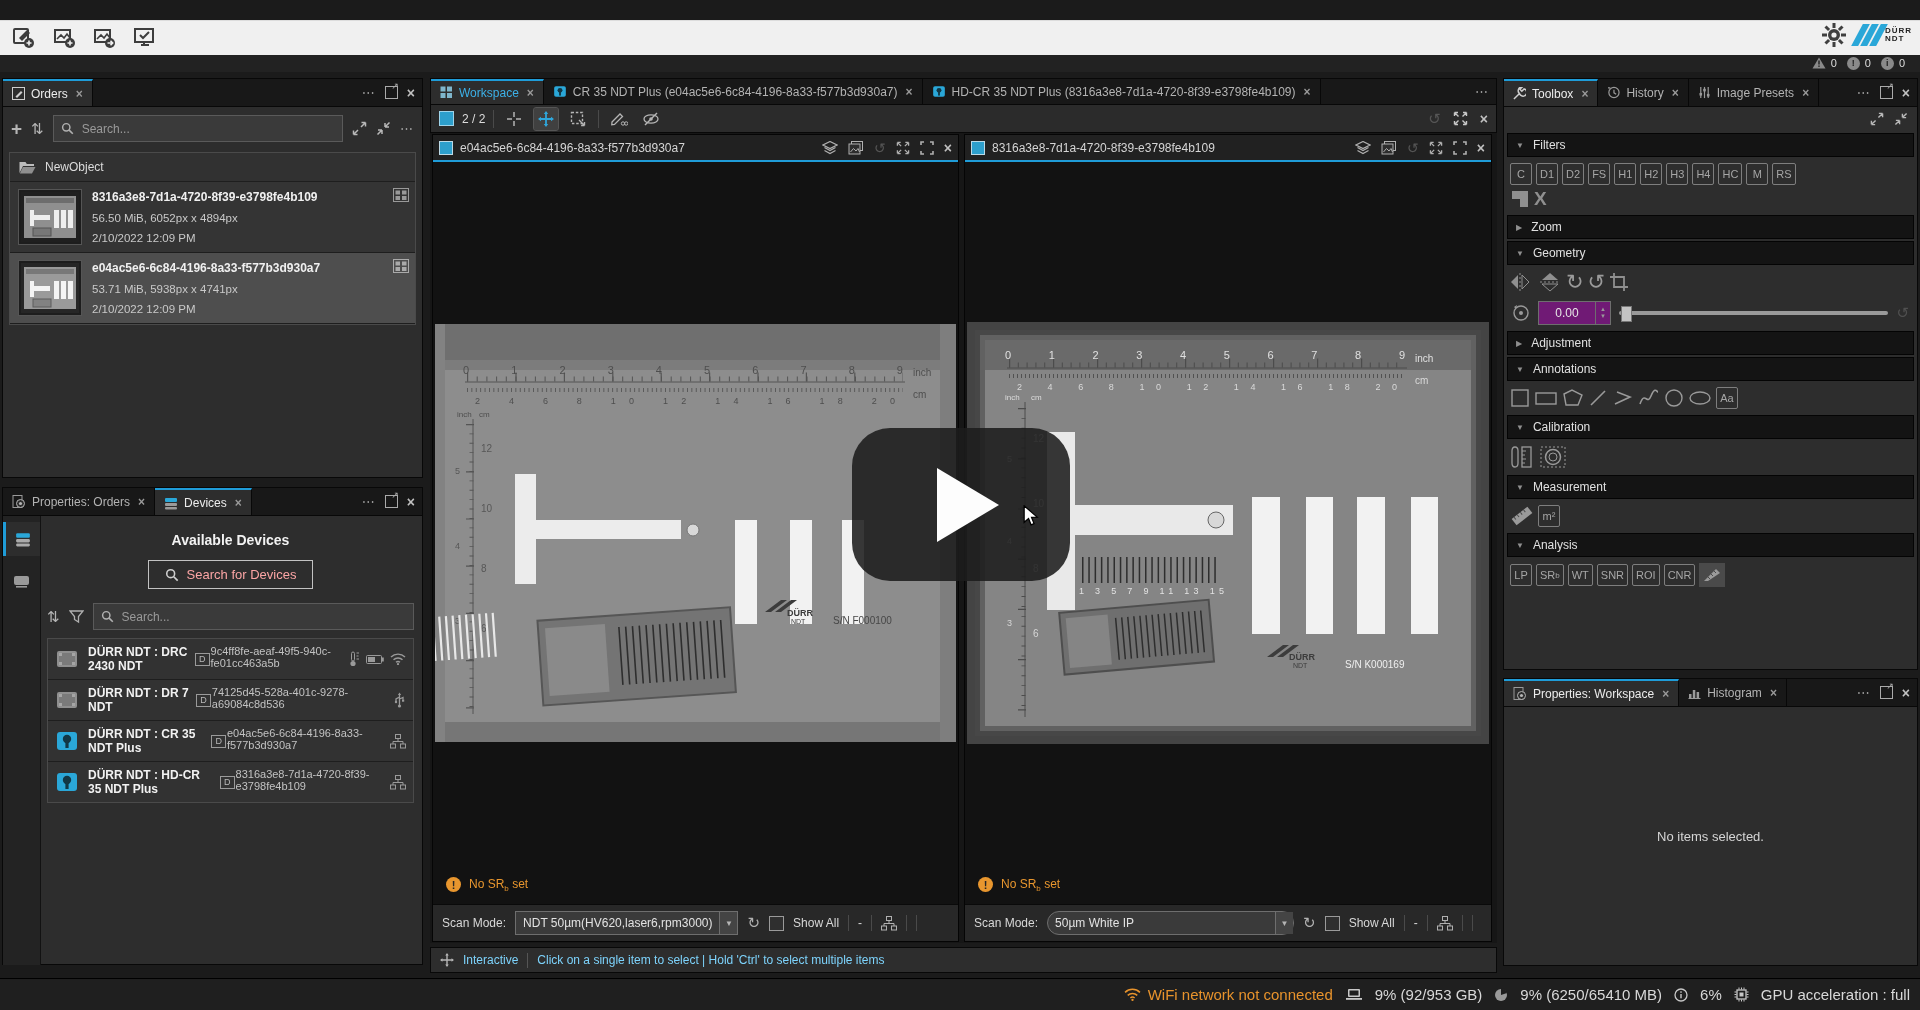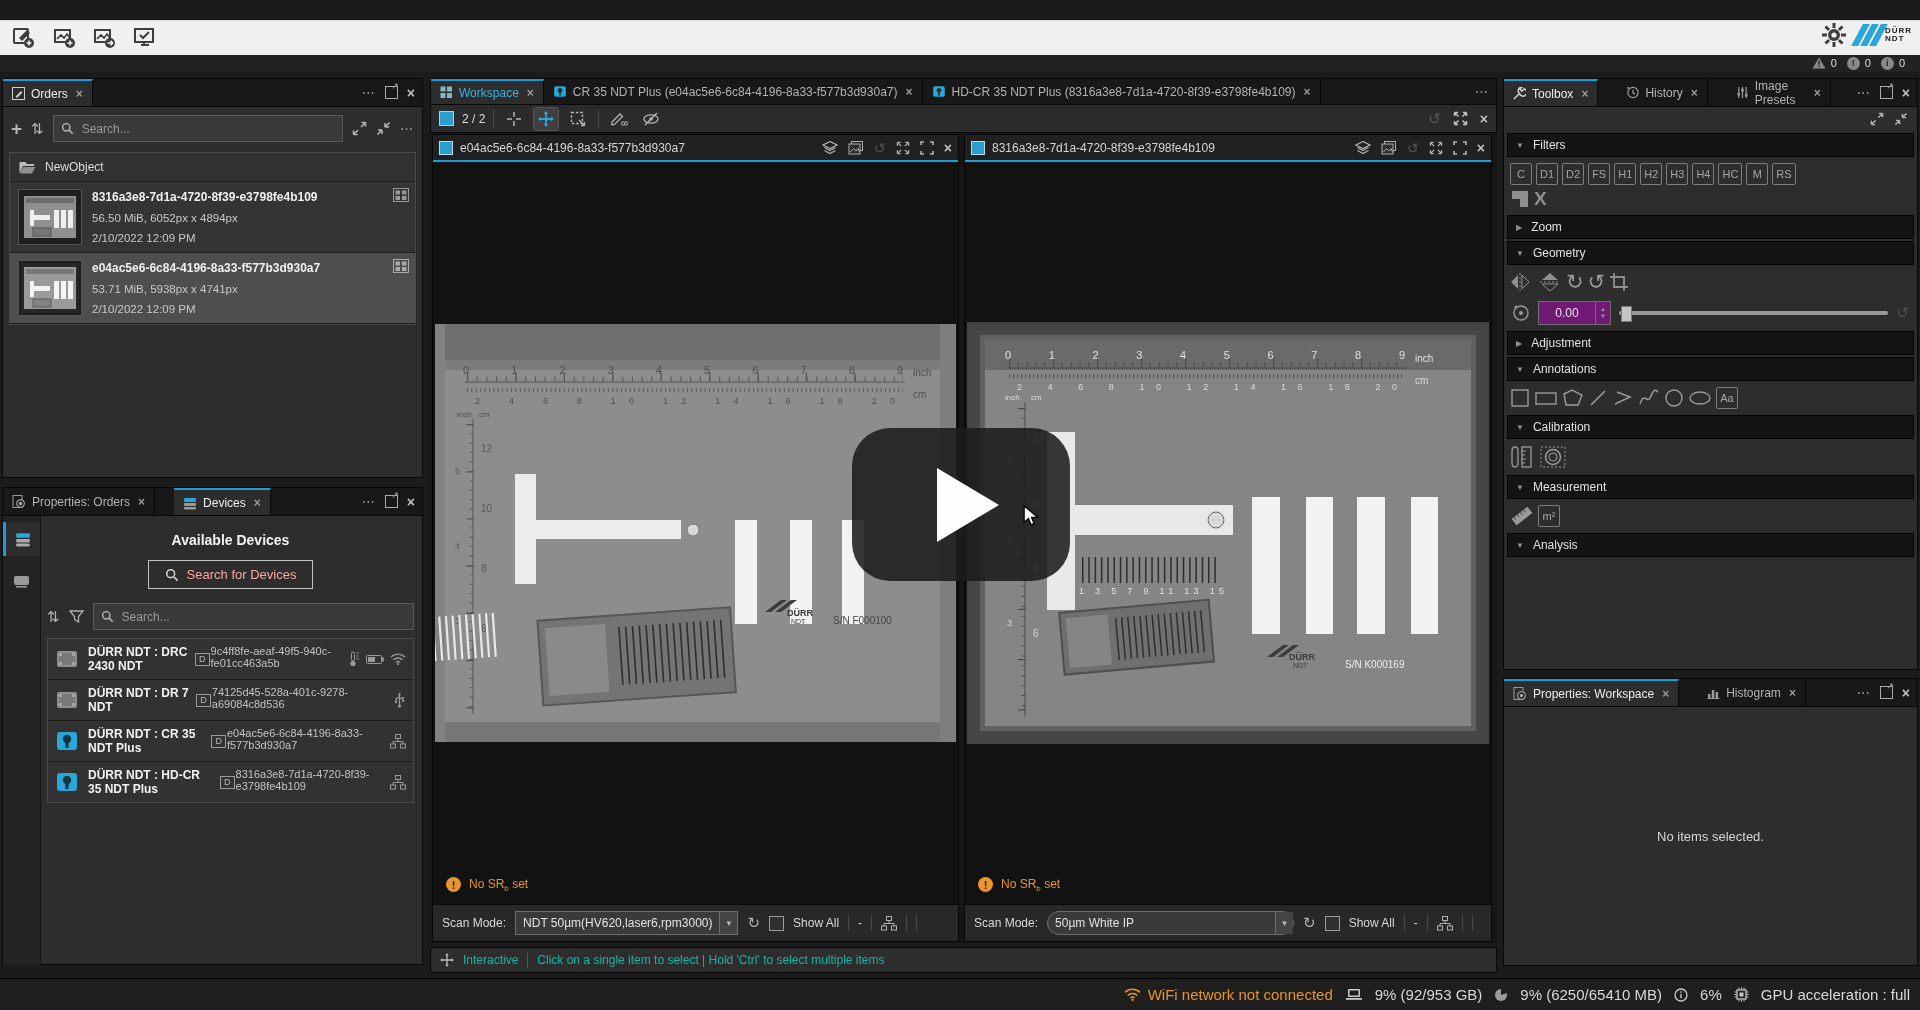--- a/index.html
+++ b/index.html
@@ -16,21 +16,21 @@
   .brand-stripes{display:flex;gap:2px;}
   .brand-stripes i{display:block;width:7px;height:22px;background:#2aa7d8;transform:skewX(-28deg);}
   .brand-text{font-size:8px;font-weight:bold;color:#222;line-height:8px;letter-spacing:1px;}
 
   .notif-strip{position:absolute;top:54px;left:0;right:0;height:18px;background:#222;display:flex;align-items:center;justify-content:flex-end;gap:5px;padding-right:10px;z-index:4;}
   .notif-count{color:#ddd;font-size:11px;margin-right:5px;}
   .badge-ic{width:13px;height:13px;border-radius:50%;background:#8a8a8a;color:#222;font-size:9px;font-weight:bold;display:flex;align-items:center;justify-content:center;}
 
   
   .panel{position:absolute;background:#2d2d2d;border:1px solid #080808;box-sizing:border-box;}
-  .tabbar{height:27px;background:#181818;display:flex;align-items:stretch;border-bottom:1px solid #080808;gap:19px;}
+  .tabbar{height:27px;background:#181818;display:flex;align-items:stretch;border-bottom:1px solid #080808;}
   .tab{display:flex;align-items:center;gap:6px;padding:0 9px;color:#b3b3b3;font-size:12px;background:#181818;border-right:1px solid #080808;box-sizing:border-box;}
   .tab .x{color:#9a9a9a;font-size:12px;font-weight:bold;margin-left:2px;}
   .tab.active{background:#2d2d2d;border-top:2px solid #1f9cd8;color:#ececec;}
   .panel-controls{margin-left:auto;display:flex;align-items:center;gap:9px;padding:0 7px;color:#aaa;}
   .pc-dots{font-size:13px;letter-spacing:1px;color:#bbb;}
   .pc-pop{width:11px;height:11px;border:1px solid #aaa;position:relative;}
   .pc-pop:after{content:"↗";position:absolute;right:-2px;top:-6px;font-size:9px;color:#aaa;}
   .pc-x{color:#c0c0c0;font-size:14px;font-weight:bold;}
 
   
@@ -83,21 +83,21 @@
   .v-body{flex:1;background:#121212;position:relative;display:flex;align-items:center;justify-content:center;overflow:hidden;}
   .xray{display:block;}
   .v-warning{position:absolute;left:13px;bottom:11px;display:flex;align-items:center;gap:8px;color:#e8962e;font-size:12px;}
   .warn-circle{width:15px;height:15px;border-radius:50%;background:#e8962e;color:#262626;font-weight:bold;font-size:11px;display:flex;align-items:center;justify-content:center;}
   .scanbar{height:36px;background:#282828;border-top:1px solid #0a0a0a;display:flex;align-items:center;gap:9px;padding:0 9px;font-size:12px;color:#d8d8d8;}
   .dropdown{display:flex;height:22px;border:1px solid #6e6e6e;background:#3a3a3a;align-items:stretch;}
   .dd-value{display:flex;align-items:center;padding:0 7px;color:#e2e2e2;font-size:12px;white-space:nowrap;}
   .dd-arrow{width:17px;border-left:1px solid #6e6e6e;display:flex;align-items:center;justify-content:center;color:#b5b5b5;font-size:8px;background:#444;}
   .cb{width:13px;height:13px;border:1px solid #9a9a9a;background:#2f2f2f;}
   .scan-sep{width:1px;height:16px;background:#4a4a4a;}
-  .hintbar{position:absolute;left:430px;top:947px;width:1067px;height:26px;background:#2d2d2d;border:1px solid #080808;display:flex;align-items:center;gap:9px;padding:0 9px;box-sizing:border-box;color:#14b8a6;font-size:12px;}
+  .hintbar{position:absolute;left:430px;top:947px;width:1067px;height:26px;background:#2d2d2d;border:1px solid #080808;display:flex;align-items:center;gap:9px;padding:0 9px;box-sizing:border-box;color:#7dd3fc;font-size:12px;}
   .hint-sep{width:1px;height:15px;background:#555;}
 
   
   .play-overlay{position:absolute;left:852px;top:428px;width:218px;height:153px;background:rgba(28,28,28,.88);border-radius:38px;display:flex;align-items:center;justify-content:center;z-index:8;}
   .play-tri{width:0;height:0;border-top:37px solid transparent;border-bottom:37px solid transparent;border-left:62px solid #fdfdfd;margin-left:14px;}
   .cursor{position:absolute;left:1022px;top:505px;z-index:9;}
 
   
   .tbx-expander-row{height:24px;display:flex;justify-content:flex-end;align-items:center;gap:10px;padding:0 9px;}
   .section-hdr{height:22px;background:#141414;border:1px solid #040404;margin:2px 3px;display:flex;align-items:center;gap:9px;padding:0 8px;color:#e0e0e0;font-size:12px;}
@@ -1085,20 +1085,37 @@
             </g>
           </svg>
         </span>
       <span class="tool-btn">m²</span>
     </div>
 
     <div class="section-hdr">
       <span class="sec-arrow">▼</span>
       <span>Analysis</span>
     </div>
+    <div class="tool-row">
+      <span class="tool-btn">LP</span>
+      <span class="tool-btn">
+          <span>SR</span>
+          <span class="sub">b</span>
+        </span>
+      <span class="tool-btn">WT</span>
+      <span class="tool-btn">SNR</span>
+      <span class="tool-btn">ROI</span>
+      <span class="tool-btn">CNR</span>
+      <span style="background:#4a4a4a;width:26px;height:24px;display:flex;align-items:center;justify-content:center;">
+          <svg width="18" height="14" viewBox="0 0 18 14">
+            <path d="M1 13 L13 1 17 5 5 13 z" fill="#9a9a9a"></path>
+            <path d="M5 9 l2 2 M8 6 l2 2 M11 3 l2 2" stroke="#4a4a4a"></path>
+          </svg>
+        </span>
+    </div>
   </div>
 
   <div class="panel" style="left:1503px;top:678px;width:415px;height:288px;">
     <div class="tabbar">
       <div class="tab active">
         <span>
             <svg width="14" height="14" viewBox="0 0 14 14">
               <rect x="1" y="0.5" width="9" height="12" fill="none" stroke="#9a9a9a"></rect>
               <circle cx="8.5" cy="8.5" r="4" fill="#2d2d2d" stroke="#b5b5b5"></circle>
               <circle cx="8.5" cy="8.5" r="1.6" fill="#b5b5b5"></circle>

